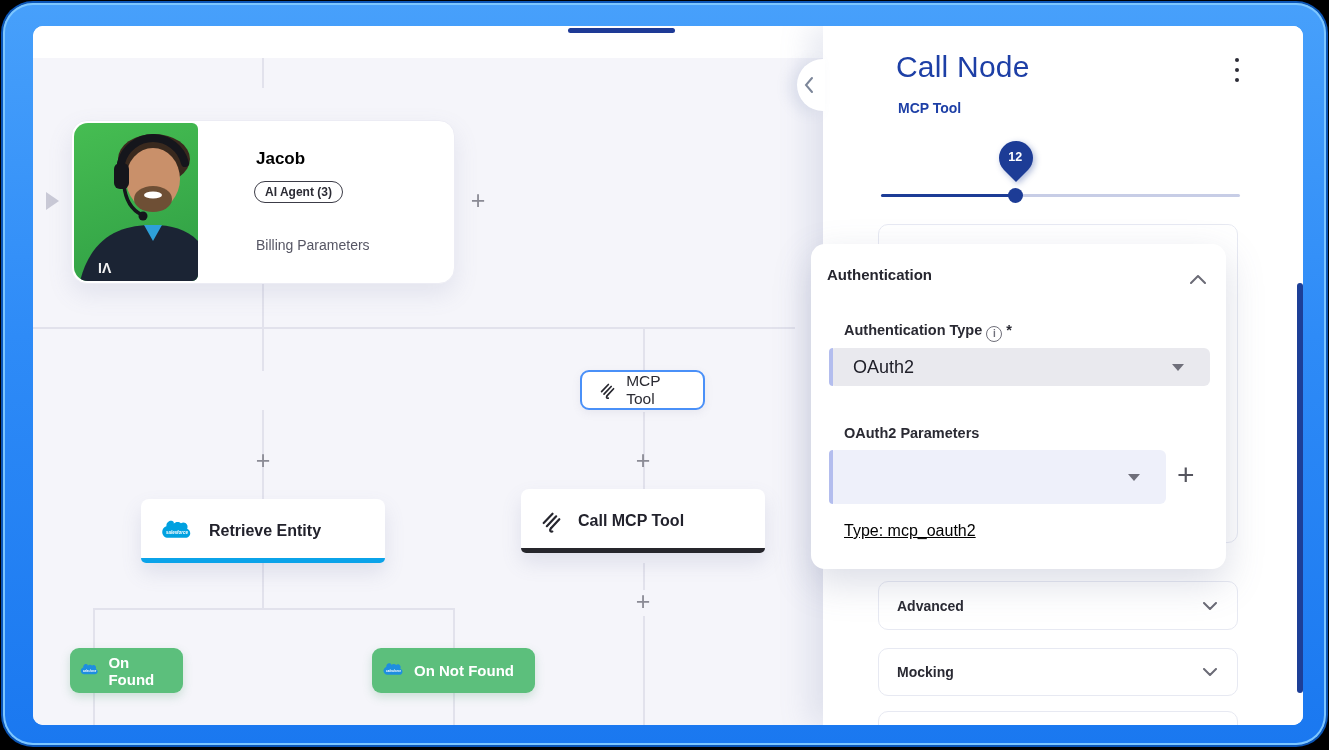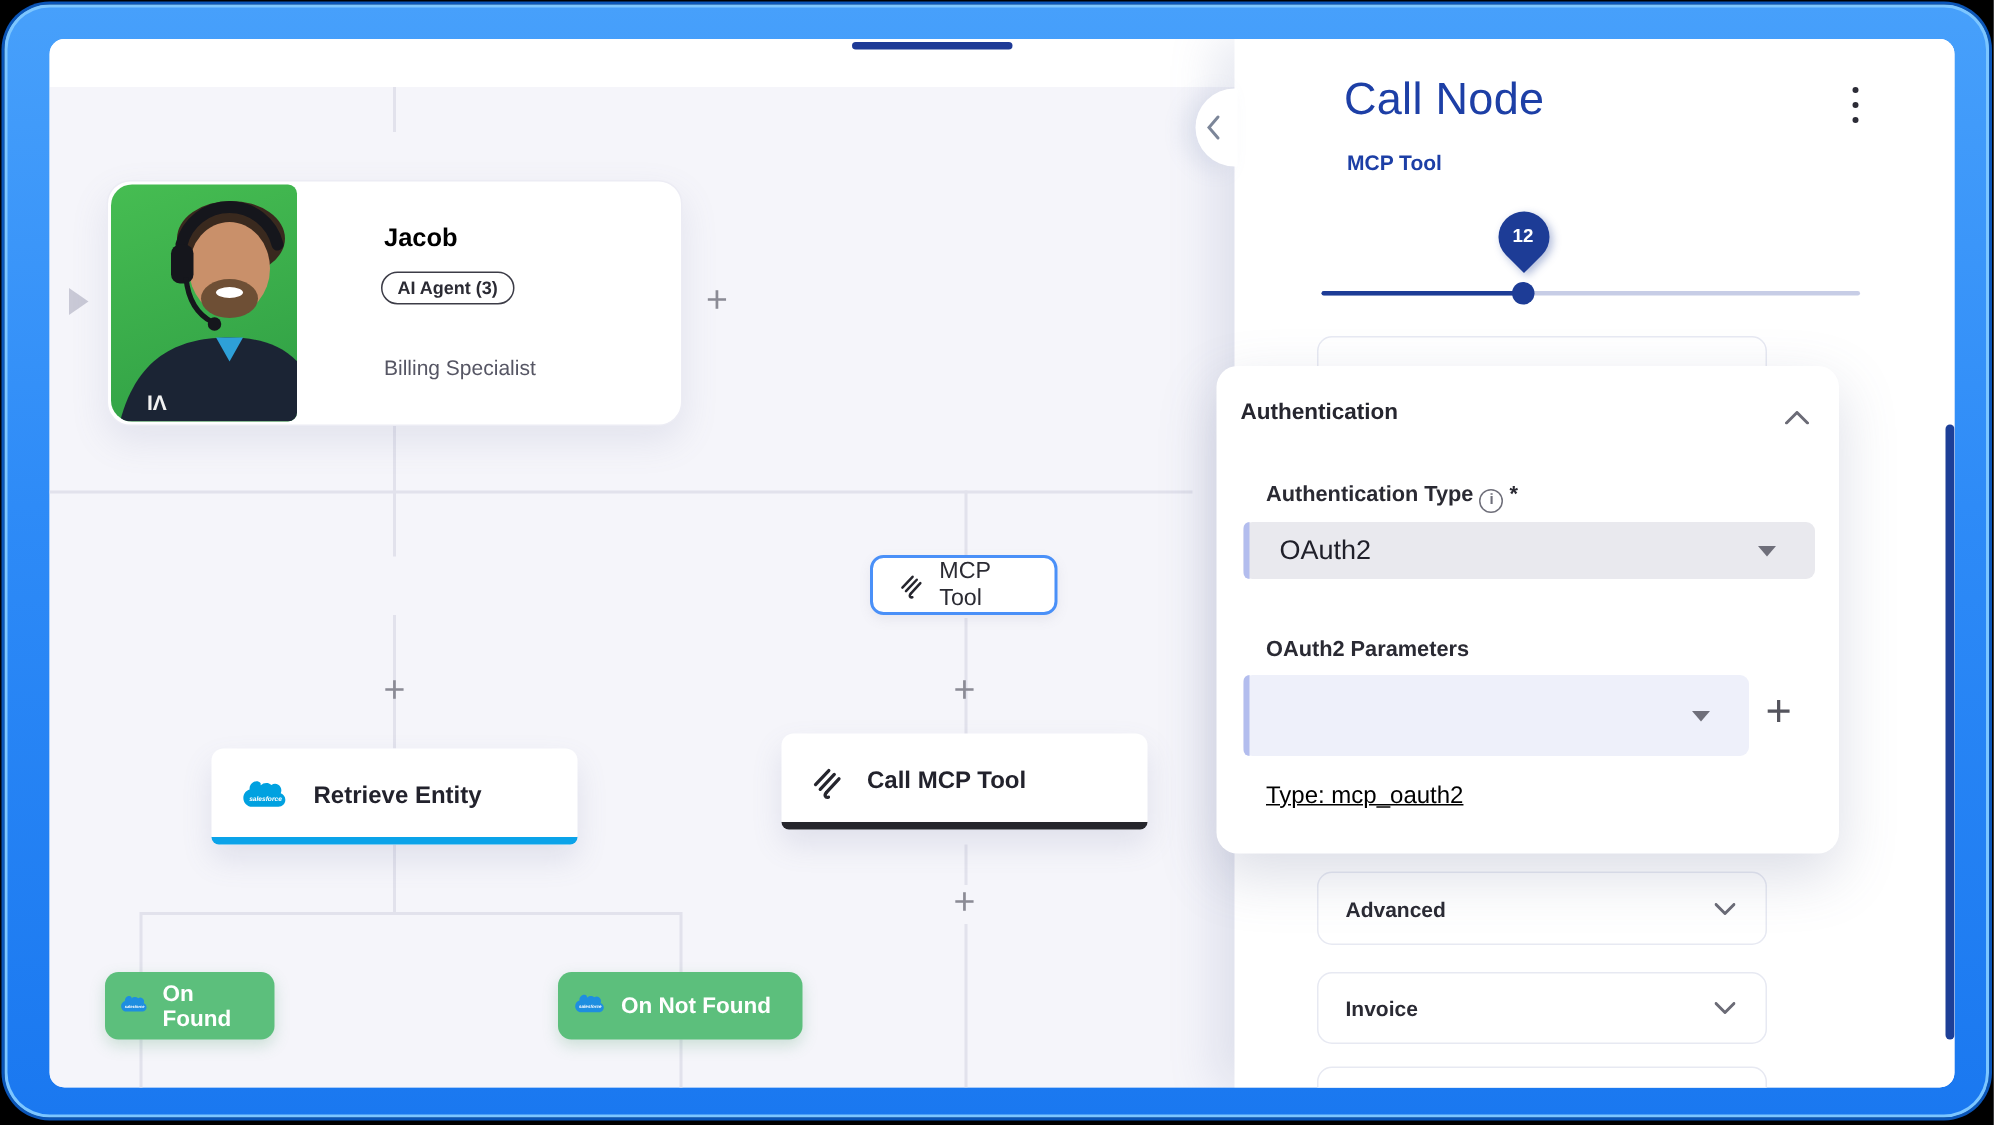--- a/index.html
+++ b/index.html
@@ -51,21 +51,21 @@
   .kebab{position:absolute;left:1190px;top:30px;width:28px;height:30px;cursor:pointer;}
   .kebab i{position:absolute;left:12px;width:4px;height:4px;border-radius:50%;background:#2c2c36;}
   .panel-subtitle{position:absolute;left:865px;top:74px;font-size:14px;font-weight:600;color:#1d3fa6;}
   .slider-track{position:absolute;left:848px;top:168px;width:359px;height:3px;background:#c7cde6;border-radius:2px;cursor:pointer;}
   .slider-fill{position:absolute;left:0;top:0;width:135px;height:3px;background:#1d3c96;border-radius:2px;}
   .slider-thumb{position:absolute;left:127px;top:-6px;width:15px;height:15px;border-radius:50%;background:#1d3c96;cursor:pointer;}
   .pin{position:absolute;left:966px;top:115px;width:34px;height:34px;background:#1d3c96;
     border-radius:50% 50% 50% 0;transform:rotate(-45deg);box-shadow:0 3px 6px rgba(30,60,150,.35);}
   .pin span{position:absolute;width:34px;top:9px;text-align:center;transform:rotate(45deg);
     color:#fff;font-size:12.5px;font-weight:700;}
-  .section-box{position:absolute;left:845px;width:300px;background:#fff;border:1px solid #e7e9f2;
+  .section-box{position:absolute;left:845px;width:360px;background:#fff;border:1px solid #e7e9f2;
     border-radius:10px;box-sizing:border-box;}
   .section-row{display:flex;align-items:center;justify-content:space-between;height:100%;
     padding:0 20px 0 18px;font-size:14px;font-weight:600;color:#2a2a33;cursor:pointer;}
   .popover{position:absolute;left:778px;top:218px;width:415px;height:325px;background:#fff;border-radius:14px;
     box-shadow:0 14px 38px rgba(90,100,140,.22);z-index:6;}
   .pop-header{position:absolute;left:16px;top:22px;font-size:15px;font-weight:600;color:#26262f;}
   .pop-chevron{position:absolute;right:20px;top:26px;cursor:pointer;}
   .field-label{position:absolute;font-size:14.5px;font-weight:600;color:#2a2a33;}
   .select{position:absolute;border-radius:6px;cursor:pointer;box-sizing:border-box;}
   .select .edge{position:absolute;left:0;top:0;bottom:0;width:4px;border-radius:6px 0 0 6px;background:#b3bdee;}
@@ -119,21 +119,21 @@
           <rect x="40" y="40" width="15" height="26" rx="6" fill="#15161c"></rect>
           <path d="M50 62 Q52 84 68 92" fill="none" stroke="#15161c" stroke-width="3.5"></path>
           <circle cx="69" cy="93" r="4.5" fill="#15161c"></circle>
           <path d="M6 158 C18 112 48 102 79 102 C110 102 134 114 142 158 Z" fill="#1b2434"></path>
           <path d="M70 102 L79 118 L88 102 Z" fill="#2ea0d8"></path>
           <text x="24" y="150" font-size="14" font-weight="bold" fill="#f2f2f2">IΛ</text>
         </svg>
       </div>
       <div class="agent-name">Jacob</div>
       <div class="agent-badge">AI Agent (3)</div>
-      <div class="agent-role">Billing Specialist</div>
+      <div class="agent-role">Billing Parameters</div>
     </div>
 
     <div class="plus" style="left:433px;top:130px;">+</div>
 
 
     <div class="mini-node selected" style="left:547px;top:312px;width:125px;">
       <svg width="21" height="21" viewBox="0 0 24 24">
         <g fill="none" stroke="#26262e" stroke-width="2.1" stroke-linecap="round">
           <path d="M4.5 13.5 L13 4.5"></path>
               <path d="M7.5 16.5 L16.5 7"></path>
@@ -218,21 +218,21 @@
     <div class="section-row">
       <span>Advanced</span>
       <svg width="14" height="8" viewBox="0 0 14 8">
         <path class="chev" d="M1 1 L7 7 L13 1"></path>
       </svg>
     </div>
   </div>
 
   <div class="section-box" style="top:622px;height:48px;">
     <div class="section-row">
-      <span>Invoice</span>
+      <span>Mocking</span>
       <svg width="14" height="8" viewBox="0 0 14 8">
         <path class="chev" d="M1 1 L7 7 L13 1"></path>
       </svg>
     </div>
   </div>
 
   <div class="section-box" style="top:685px;height:40px;"></div>
 
   <div class="scrollbar"></div>
 

